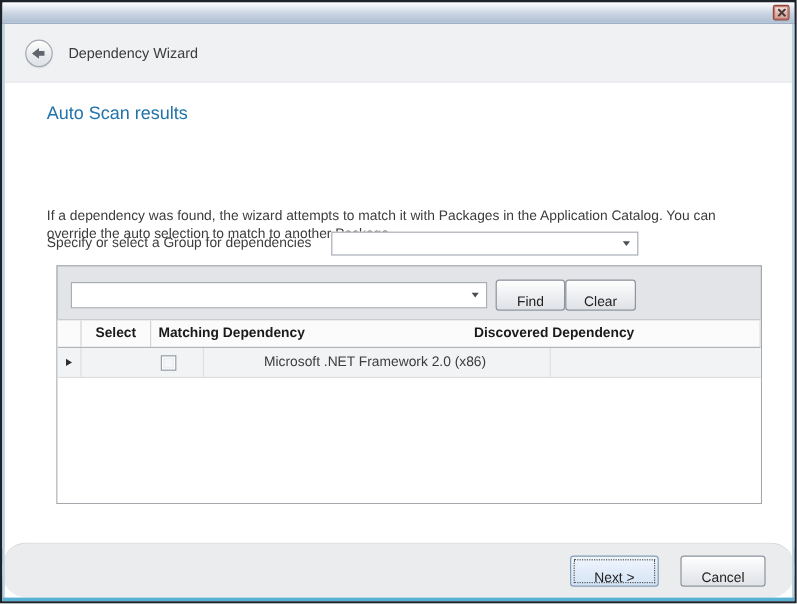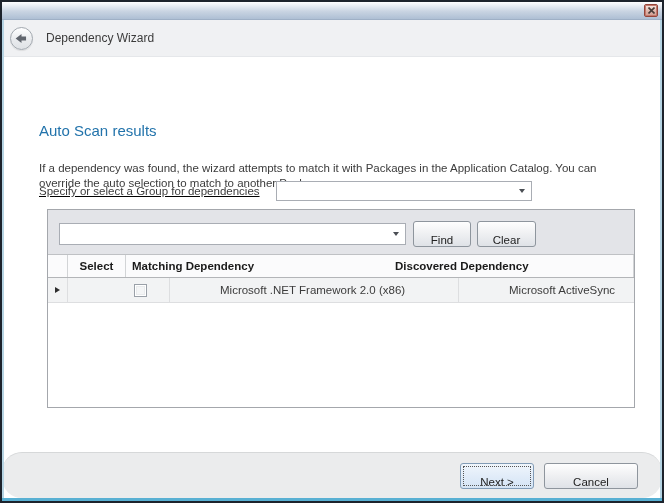--- a/index.html
+++ b/index.html
@@ -25,40 +25,40 @@
     position:absolute;top:2px;right:4px;width:14px;height:13px;
     border:1px solid #94453a;border-radius:2px;
     background:linear-gradient(180deg,#f6ece8 0%,#ddb2a7 60%,#d09c90 100%);
     display:flex;align-items:center;justify-content:center;cursor:pointer;
     box-shadow:0 0 0 1px #c4796d inset;
   }
   .close-btn svg{display:block;}
 
   
   .wizard-header{
-    height:37px;background:#f0f1f3;border-bottom:1px solid #e5e7ea;
-    display:flex;align-items:center;padding-left:8px;
+    height:49px;background:#f0f1f3;border-bottom:1px solid #e5e7ea;
+    display:flex;align-items:center;padding-left:19px;
   }
   .back-btn{
     width:23px;height:23px;border-radius:50%;
     border:1px solid #a2a8af;
     background:linear-gradient(180deg,#ffffff 0%,#e9ebee 55%,#dfe2e6 100%);
     display:flex;align-items:center;justify-content:center;cursor:pointer;
     box-shadow:0 1px 1px rgba(0,0,0,.08);
   }
   .wizard-title{margin-left:13px;font-size:12px;color:#3b3b3b;}
 
   
   .main{position:relative;height:388px;background:#fff;}
-  .heading{position:absolute;left:37px;top:17px;font-size:15px;color:#2273ab;margin-top:48px;}
+  .heading{position:absolute;left:37px;top:17px;font-size:15px;color:#2273ab;}
   .para{position:absolute;left:37px;width:602px;font-size:11.5px;color:#3c3c3c;line-height:14.5px;margin:0;}
   .para-1{top:60px;}
   .para-2{top:79px;margin-top:25px;}
 
-  .group-row{position:absolute;left:37px;top:124px;display:flex;align-items:center;text-decoration:underline;}
+  .group-row{position:absolute;left:37px;top:124px;display:flex;align-items:center;}
   .group-label{font-size:11.5px;color:#3c3c3c;width:237px;}
   .combo{
     position:relative;height:20px;background:#fff;border:1px solid #a9adb4;
     display:flex;align-items:center;padding:0 18px 0 5px;cursor:pointer;
   }
   .group-combo{width:256px;}
   .combo-value{font-size:11.5px;color:#333;white-space:nowrap;overflow:hidden;}
   .combo-arrow{
     position:absolute;right:6px;top:50%;margin-top:-2px;
     width:0;height:0;border-left:3.5px solid transparent;border-right:3.5px solid transparent;
@@ -71,21 +71,21 @@
     background:#e3e4e8;border:1px solid #a4a7ac;
   }
   .find-row{position:absolute;left:11px;top:11px;display:flex;align-items:center;}
   .find-combo{width:347px;height:22px;}
   .btn{
     height:22px;border:1px solid #8e959d;border-radius:3px;
     background:linear-gradient(180deg,#fefefe 0%,#f0f1f3 45%,#dfe2e7 100%);
     font-size:11.5px;color:#222;cursor:pointer;padding:12px 6px;
   }
   .find-btn{width:58px;margin-left:7px;}
-  .clear-btn{width:59px;margin-left:6px;}
+  .clear-btn{width:59px;}
 
   
   .grid{
     position:absolute;left:0;right:0;top:44px;bottom:0;
     background:#fff;border-top:1px solid #bfc1c4;
     display:flex;flex-direction:column;overflow:hidden;
   }
   .grid-header{display:flex;height:23px;background:#fbfbfc;border-bottom:1px solid #b3b5b8;}
   .grid-header .cell{
     font-size:11.5px;font-weight:bold;color:#1a1a1a;
@@ -115,21 +115,21 @@
   .footer{
     position:absolute;left:0;right:0;bottom:3px;height:46px;
     background:#ebeced;border-top:1px solid #d6d8d9;
     display:flex;align-items:center;justify-content:flex-end;padding-right:24px;border-radius:20px;
   }
   .next-btn{
     width:74px;height:23px;border:1px solid #829cb6;border-radius:3px;
     background:linear-gradient(180deg,#f0f6fc 0%,#e3edf9 45%,#d4e4f5 100%);
     outline:1px dotted #555;outline-offset:-4px;
   }
-  .cancel-btn{width:94px;height:23px;margin-left:10px;border-radius:3px;}
+  .cancel-btn{width:71px;height:23px;margin-left:18px;border-radius:3px;}
 </style>
 </head>
 <body>
 
 <div class="window">
 
   <div class="titlebar">
     <div class="close-btn">
       <svg width="7" height="7" viewBox="0 0 7 7">
         <path d="M0.5 0.5 L6.5 6.5 M6.5 0.5 L0.5 6.5" stroke="#463a37" stroke-width="1.6"></path>
@@ -177,21 +177,20 @@
         </div>
 
         <div class="grid-row">
           <div class="cell sel-col">
             <span class="row-marker"></span>
           </div>
           <div class="cell select-col">
             <span class="checkbox"></span>
           </div>
           <div class="cell disc-col">Microsoft .NET Framework 2.0 (x86)</div>
-          <div class="cell match-col">Microsoft ActiveSync</div>
         </div>
 
         <div class="grid-empty"></div>
       </div>
     </div>
   </div>
 
   <div class="footer">
     <button class="btn next-btn">Next &gt;</button>
     <button class="btn cancel-btn">Cancel</button>

